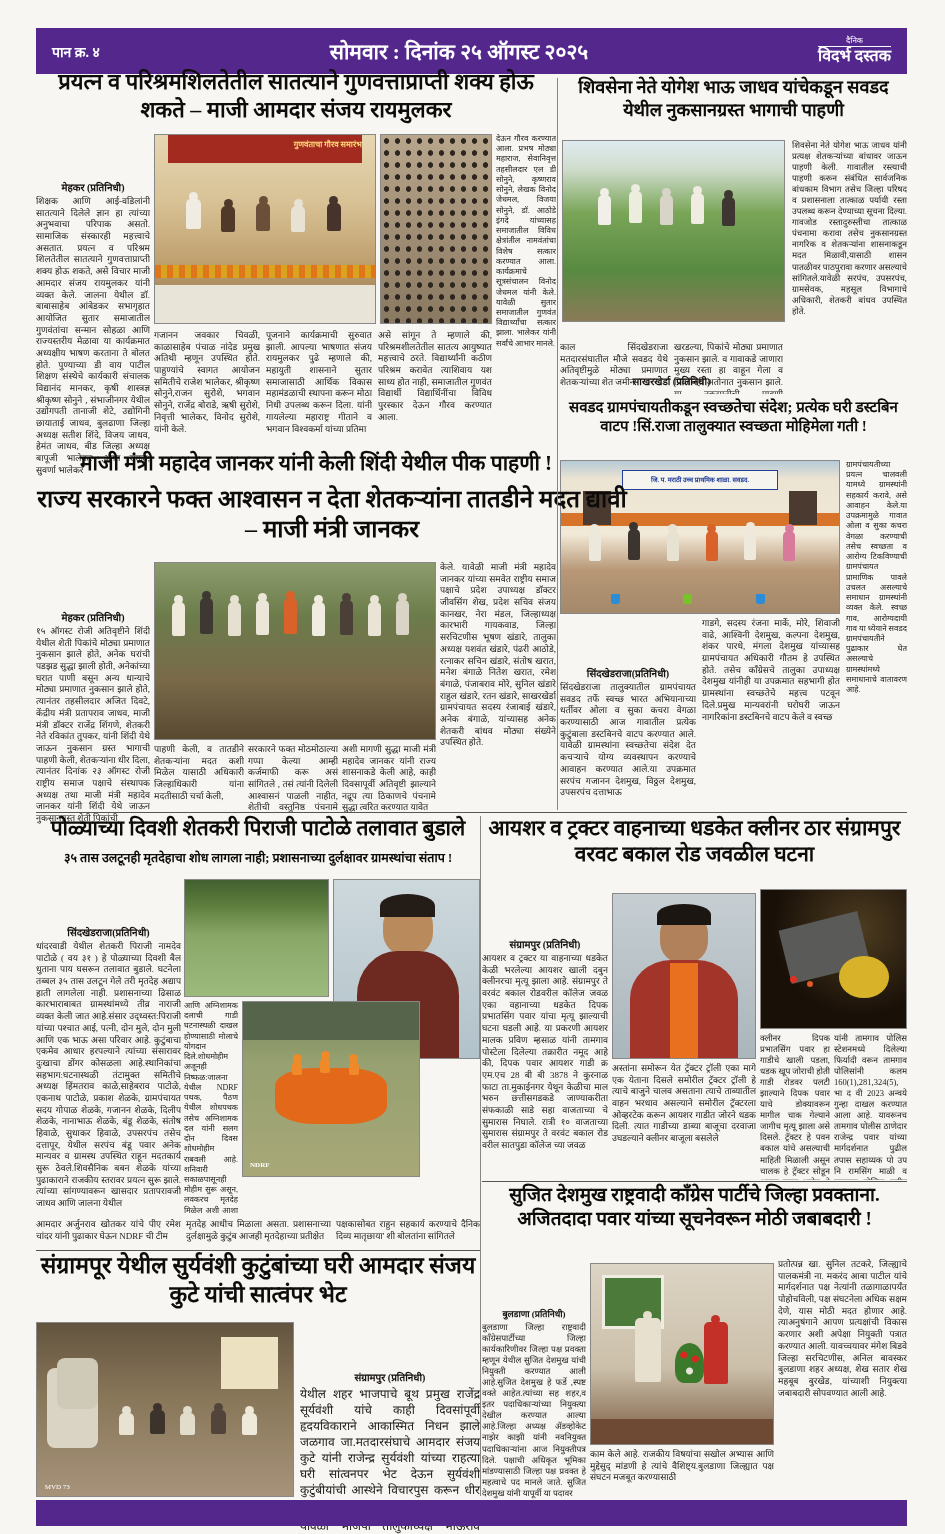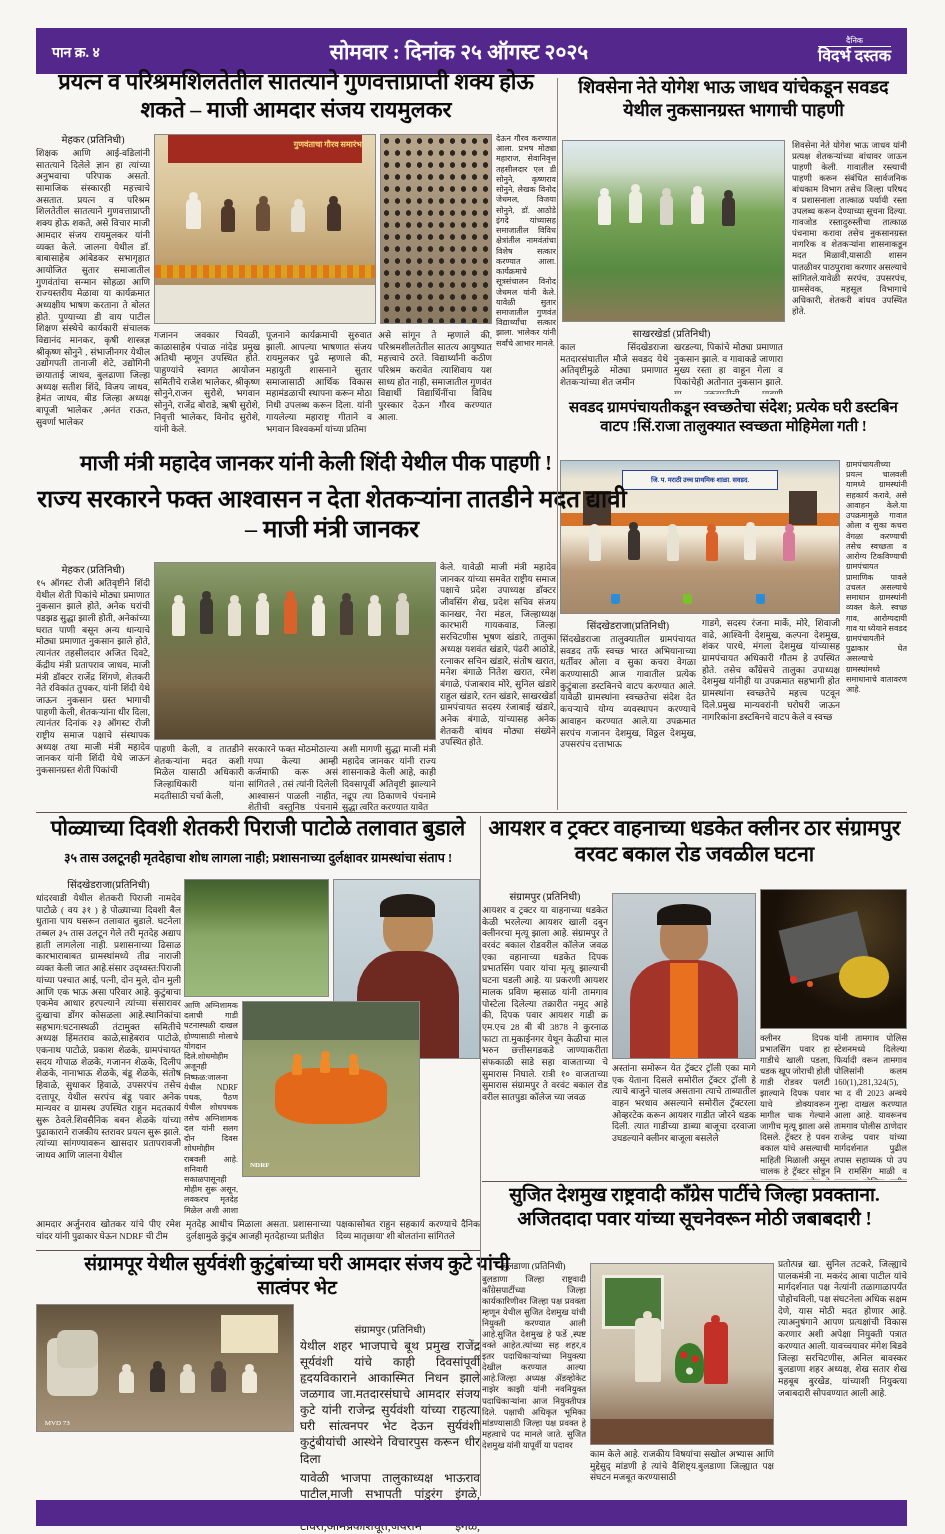--- a/index.html
+++ b/index.html
@@ -5,21 +5,21 @@
   html,body{margin:0;padding:0;background:#e8e6e2;}
   #page{position:relative;width:945px;height:1534px;background:#f8f6f2;overflow:hidden;
         font-family:"Liberation Serif","DejaVu Serif",serif;color:#151210;margin:0 auto;}
   .abs{position:absolute;box-sizing:border-box;}
   .hbar{background:#54278d;color:#fff;display:flex;align-items:center;justify-content:space-between;padding:0 16px;}
   .hl{font-weight:700;text-align:center;color:#0e0c0a;line-height:1.26;letter-spacing:0;}
   .tcol{font-size:9px;line-height:1.3;text-align:justify;overflow:hidden;color:#1c1916;}
   .tcol.n8{font-size:8px;line-height:1.28;}
   .tcol.n85{font-size:8.5px;line-height:1.3;}
   .tcol.n95{font-size:12px;line-height:1.34;}
-  .byline{font-weight:400;text-align:center;font-size:10px;margin-bottom:2px;}
+  .byline{font-weight:700;text-align:center;font-size:10px;margin-bottom:2px;margin-top:48px;}
   .photo{overflow:hidden;border:1px solid #888;}
   .p{position:absolute;border-radius:5px 5px 2px 2px;}
   .p::before{content:"";position:absolute;top:-7px;left:50%;width:9px;height:9px;margin-left:-4.5px;border-radius:50%;background:inherit;}
   .rule-h{background:#5a5550;height:1px;}
   .rule-v{background:#8a857e;width:1px;}
   .footbar{background:#54278d;}
   .mast{ text-align:center;line-height:1.05;}
   .mast .sm{font-size:8px;display:block;}
   .mast .bg{font-size:16px;font-weight:700;display:block;border-top:1px solid #fff;padding-top:1px;}
 </style>
@@ -149,22 +149,22 @@
       <div class="p" style="left:44%;top:32%;width:10px;height:15px;background:#f08a28;"></div>
       <div class="p" style="left:60%;top:34%;width:10px;height:14px;background:#f08a28;"></div>
       <div class="abs" style="left:4%;bottom:4%;color:#fff;font-size:7px;font-weight:700;">NDRF</div>
     </div>
     <div class="abs tcol" style="left:0;top:404px;width:145px;height:32px;">आमदार अर्जुनराव खोतकर यांचे पीए रमेश चांदर यांनी पुढाकार घेऊन NDRF ची टीम</div>
     <div class="abs tcol" style="left:150px;top:404px;width:145px;height:32px;">मृतदेह आधीच मिळाला असता. प्रशासनाच्या दुर्लक्षामुळे कुटुंब आजही मृतदेहाच्या प्रतीक्षेत</div>
     <div class="abs tcol" style="left:300px;top:404px;width:144px;height:32px;">पक्षकासोबत राहुन सहकार्य करण्याचे दैनिक दिव्य मातृछाया' शी बोलतांना सांगितले</div>
   </section>
 
   <section class="abs" style="left:36px;top:1252px;width:444px;height:246px;">
-    <div class="abs hl" style="left:0;top:0;width:444px;height:66px;font-size:19px;margin-left:39px;">संग्रामपूर येथील सुर्यवंशी कुटुंबांच्या घरी आमदार संजय कुटे यांची सात्वंपर भेट</div>
-    <div class="abs photo" style="left:0;top:52px;width:258px;height:128px;background:linear-gradient(180deg,#63543f 0%,#887659 42%,#a6937a 100%);">
+    <div class="abs hl" style="left:0;top:0;width:444px;height:66px;font-size:23px;">संग्रामपूर येथील सुर्यवंशी कुटुंबांच्या घरी आमदार संजय कुटे यांची सात्वंपर भेट</div>
+    <div class="abs photo" style="left:0;top:70px;width:258px;height:175px;background:linear-gradient(180deg,#63543f 0%,#887659 42%,#a6937a 100%);">
       <div class="abs" style="right:6%;top:8%;width:22%;height:30%;background:#ece2c2;"></div>
       <div class="abs" style="left:4%;top:26%;width:20%;height:46%;border-radius:8px;background:#d9d4c4;"></div>
       <div class="abs" style="left:8%;top:20%;width:16%;height:30%;border-radius:8px;background:#cfcab8;"></div>
       <div class="p" style="left:32%;top:52%;width:15px;height:22px;background:#e8e2d2;"></div>
       <div class="p" style="left:44%;top:50%;width:15px;height:24px;background:#3c342c;"></div>
       <div class="p" style="left:56%;top:52%;width:15px;height:22px;background:#e2dcca;"></div>
       <div class="p" style="left:68%;top:50%;width:15px;height:24px;background:#52443a;"></div>
       <div class="p" style="left:80%;top:52%;width:15px;height:22px;background:#efe9da;"></div>
       <div class="abs" style="left:3%;bottom:3%;color:#fff;font-size:7px;">MVD 73</div>
     </div>

